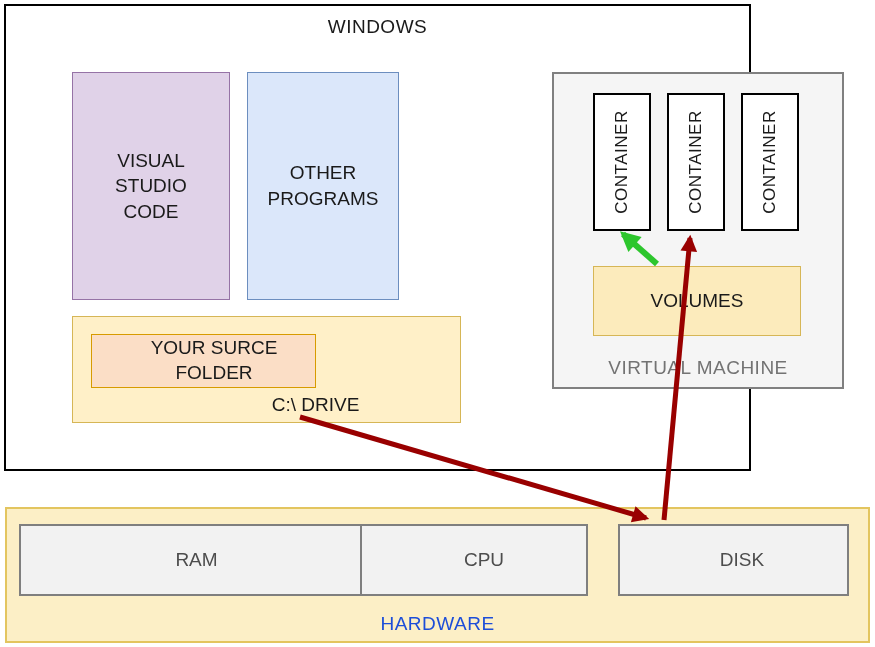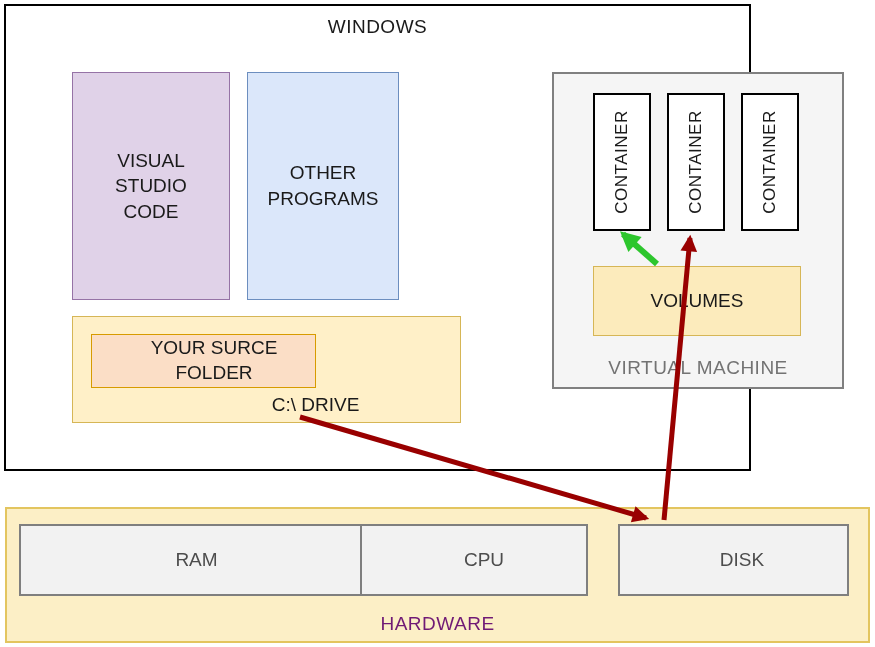--- a/index.html
+++ b/index.html
@@ -31,21 +31,21 @@
   .vm-title{left:0;bottom:8px;width:100%;text-align:center;font-size:19px;color:#737373;letter-spacing:.5px;}
   .container-box{top:19px;width:58px;height:138px;background:var(--container_fill);border:2px solid var(--container_border);}
   .container-1{left:39px;} .container-2{left:113px;} .container-3{left:187px;}
   .vtext{transform:rotate(-90deg);white-space:nowrap;font-size:17px;letter-spacing:.5px;}
   .volumes-box{left:39px;top:192px;width:208px;height:70px;background:var(--volumes_fill);border:1.5px solid var(--volumes_border);font-size:19px;}
 
   
   .hardware-box{left:5px;top:507px;width:865px;height:136px;background:var(--hardware_fill);border:2px solid var(--hardware_border);}
   .hw-component{top:15px;height:72px;background:var(--component_fill);border:2px solid var(--component_border);font-size:19px;color:#4d4d4d;}
   .hw-ram{left:12px;width:355px;} .hw-cpu{left:353px;width:228px;padding-left:20px;} .hw-disk{left:611px;width:231px;padding-left:17px;}
-  .hardware-title{left:0;bottom:6px;width:100%;text-align:center;font-size:19px;color:#701a75;letter-spacing:.5px;margin-top:32px;}
+  .hardware-title{left:0;bottom:6px;width:100%;text-align:center;font-size:19px;color:#1d4ed8;letter-spacing:.5px;margin-top:32px;}
 
   
   .arrows{left:0;top:0;width:875px;height:647px;pointer-events:none;z-index:10;}
   .arrow-red{stroke:var(--red_arrow);stroke-width:5;fill:none;}
   .arrow-green{stroke:var(--green_arrow);stroke-width:6;fill:none;}
   .head-red{fill:var(--red_arrow);}
   .head-green{fill:var(--green_arrow);}
 </style>
 </head>
 <body>

